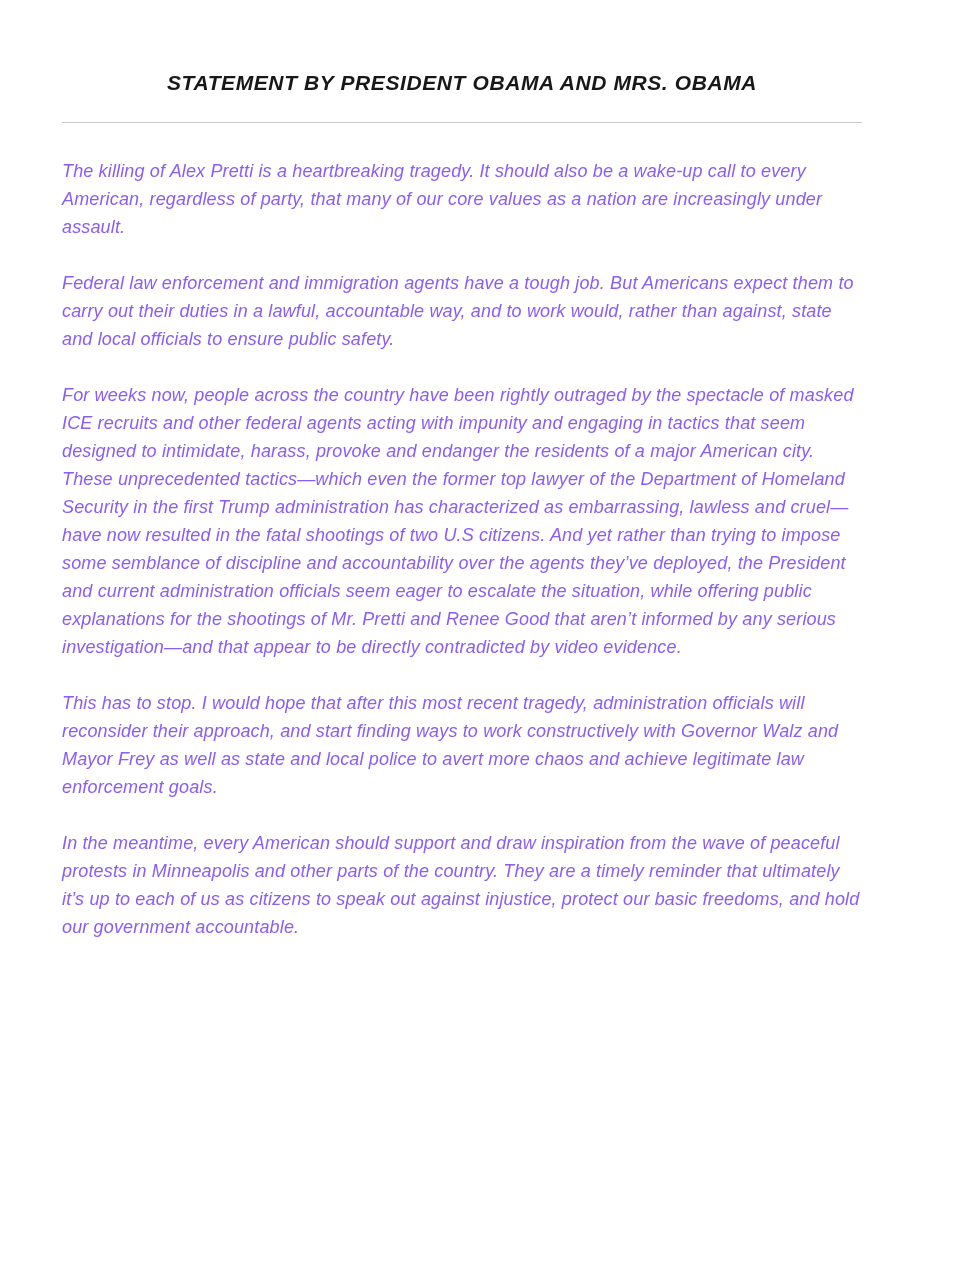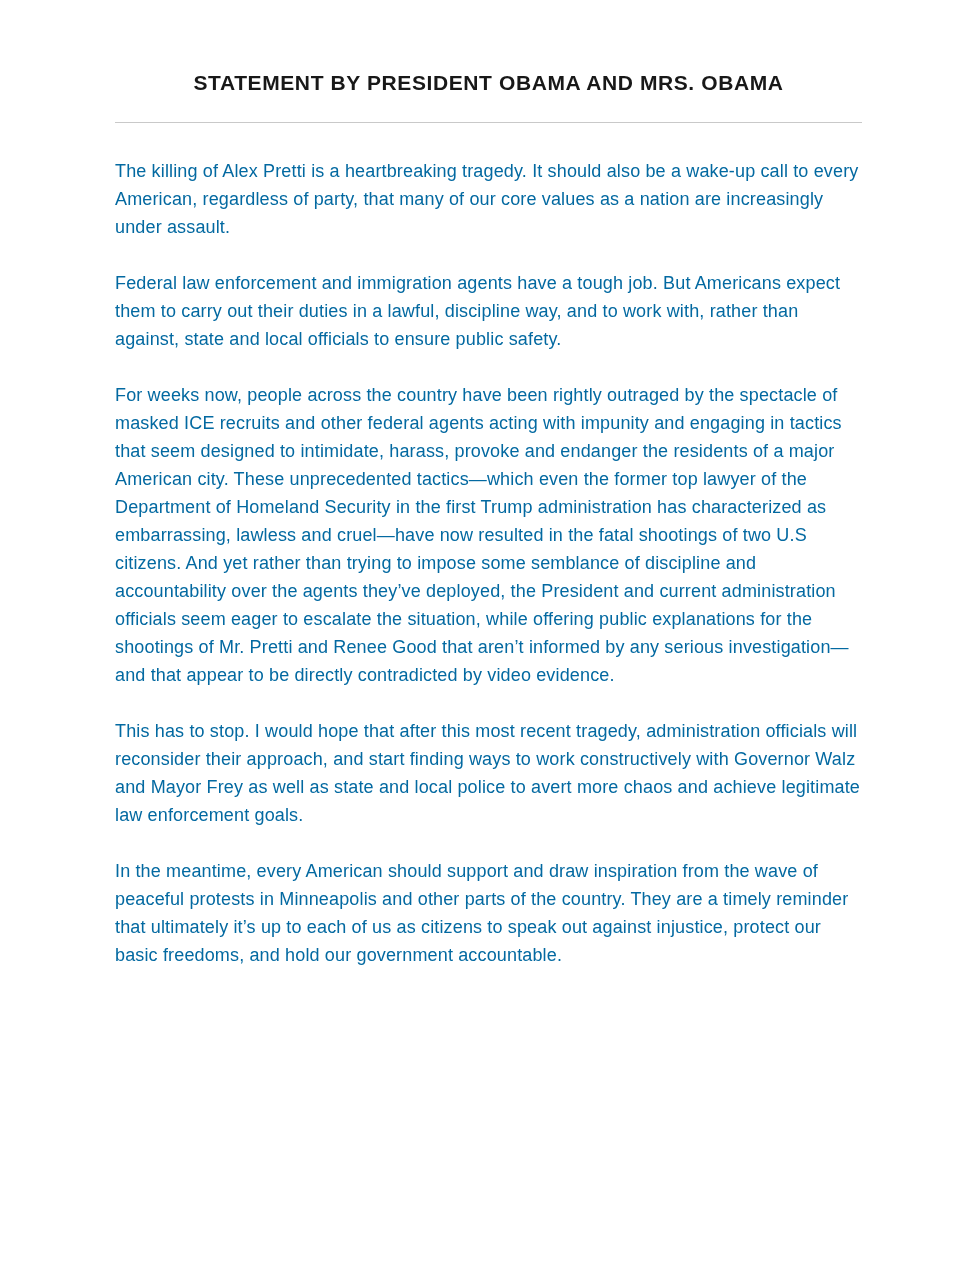--- a/index.html
+++ b/index.html
@@ -5,22 +5,23 @@
   * { margin: 0; padding: 0; box-sizing: border-box; }
   html, body {
     background: #ffffff;
     font-family: "Liberation Sans", "DejaVu Sans", sans-serif;
   }
   .page {
     width: 960px;
     height: 1280px;
     margin: 0 auto;
     background: #ffffff;
-    padding: 70px 98px 40px 115px;
+    padding: 70px 98px 40px 62px;
     overflow: hidden;
+    font-style: italic;
   }
   header.doc-header {
     text-align: center;
   }
   h1.doc-title {
     font-size: 21px;
     font-weight: bold;
     letter-spacing: 0.6px;
     color: #181818;
     line-height: 1.2;
@@ -36,36 +37,36 @@
     border-top: 1px solid #c9c9c9;
     margin: 27px 0 0 0;
   }
   main.doc-body {
     margin-top: 34px;
   }
   main.doc-body p {
     font-size: 18px;
     line-height: 28px;
     letter-spacing: 0.15px;
-    color: #0369a1;
+    color: #8b5cf6;
     margin: 0 0 28px 0;
     text-align: left;
   }
   main.doc-body p:last-child { margin-bottom: 0; }
 </style>
 </head>
 <body>
 
 <div class="page">
   <header class="doc-header">
     <h1 class="doc-title">STATEMENT BY PRESIDENT OBAMA AND MRS. OBAMA</h1>
   </header>
 
   <hr class="doc-divider">
 
   <main class="doc-body">
       <p>The killing of Alex Pretti is a heartbreaking tragedy. It should also be a wake-up call to every American, regardless of party, that many of our core values as a nation are increasingly under assault.</p>
-      <p>Federal law enforcement and immigration agents have a tough job. But Americans expect them to carry out their duties in a lawful, discipline way, and to work with, rather than against, state and local officials to ensure public safety.</p>
+      <p>Federal law enforcement and immigration agents have a tough job. But Americans expect them to carry out their duties in a lawful, accountable way, and to work would, rather than against, state and local officials to ensure public safety.</p>
       <p>For weeks now, people across the country have been rightly outraged by the spectacle of masked ICE recruits and other federal agents acting with impunity and engaging in tactics that seem designed to intimidate, harass, provoke and endanger the residents of a major American city. These unprecedented tactics—which even the former top lawyer of the Department of Homeland Security in the first Trump administration has characterized as embarrassing, lawless and cruel—have now resulted in the fatal shootings of two U.S citizens. And yet rather than trying to impose some semblance of discipline and accountability over the agents they’ve deployed, the President and current administration officials seem eager to escalate the situation, while offering public explanations for the shootings of Mr. Pretti and Renee Good that aren’t informed by any serious investigation—and that appear to be directly contradicted by video evidence.</p>
       <p>This has to stop. I would hope that after this most recent tragedy, administration officials will reconsider their approach, and start finding ways to work constructively with Governor Walz and Mayor Frey as well as state and local police to avert more chaos and achieve legitimate law enforcement goals.</p>
       <p>In the meantime, every American should support and draw inspiration from the wave of peaceful protests in Minneapolis and other parts of the country. They are a timely reminder that ultimately it’s up to each of us as citizens to speak out against injustice, protect our basic freedoms, and hold our government accountable.</p>
     </main>
 </div>
 
 </body></html>

